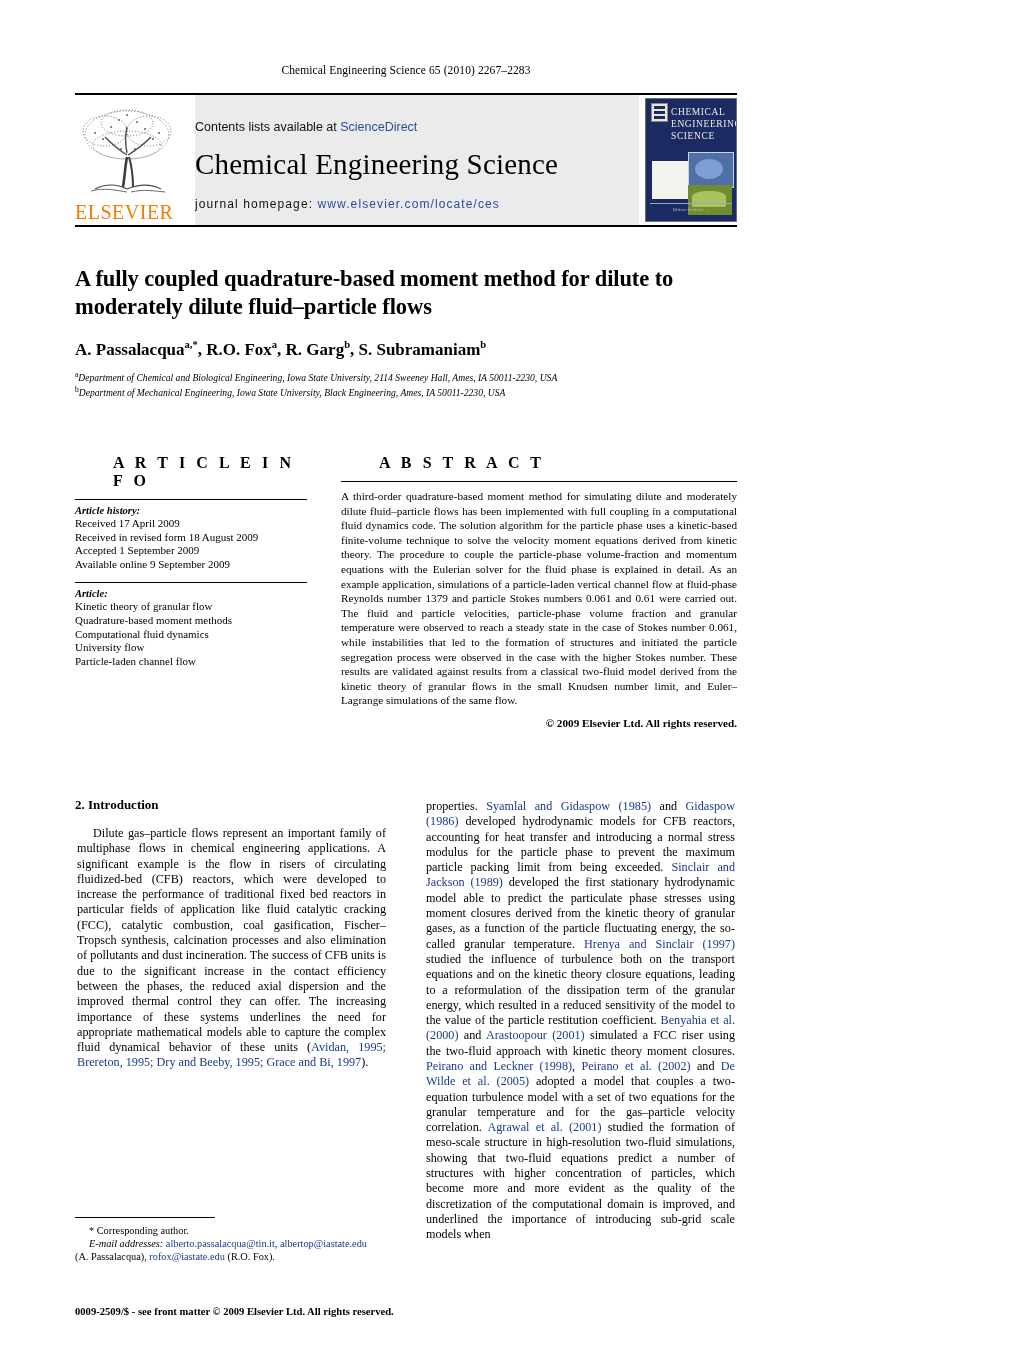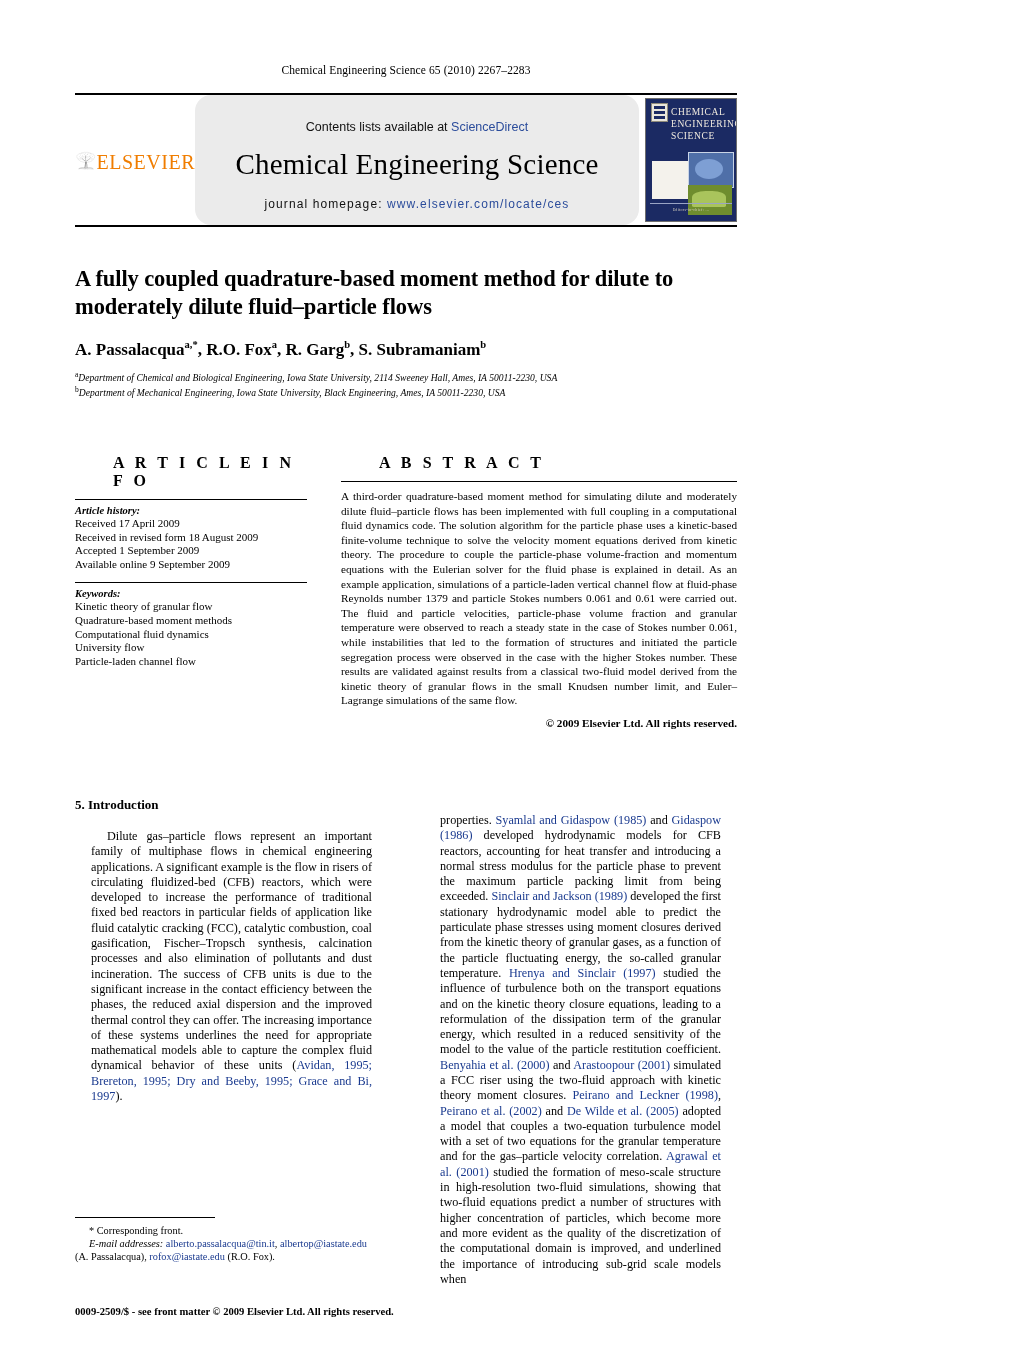--- a/index.html
+++ b/index.html
@@ -39,44 +39,42 @@
     border-bottom: 2.5px solid #000;
     height: 130px;
     display: flex;
     align-items: stretch;
     background: #ffffff;
   }
   .elsevier-logo {
     width: 120px;
     flex: 0 0 120px;
     display: flex;
-    flex-direction: row;
-    align-items: center;
+    flex-direction: column;
+    align-items: flex-start;
     justify-content: flex-start;
-    padding-top: 2px;
+    padding-top: 10px;
     background: #ffffff;
   }
   .tree-svg { display:block; }
   .elsevier-word {
     font-family: "Liberation Serif", serif;
     font-size: 20px;
     letter-spacing: 0.5px;
     color: #f07d00;
     line-height: 1;
     margin-top: 1px;
   }
   .banner {
     flex: 1 1 auto;
     background: #ebebeb;
     display: flex;
     flex-direction: column;
-    align-items: center;
     justify-content: center;
     padding: 18px 0 8px 0;
-    border-radius: 16px;
   }
   .banner .contents-line {
     font-family: "Liberation Sans", sans-serif;
     font-size: 12.5px;
     color: #111;
   }
   .banner .contents-line .sd-link { color: #2b4c9b; }
   .banner .journal-title {
     font-family: "Liberation Serif", serif;
     font-size: 29px;
@@ -218,21 +216,21 @@
   h2.section-title {
     font-size: 13px;
     font-weight: bold;
     margin: 0 0 13px 0;
     font-family: "Liberation Serif", serif;
   }
   p.bodytext {
     font-size: 12.2px;
     line-height: 15.3px;
     text-align: justify;
-    margin: 16px;
+    margin: 2px;
     text-indent: 16px;
     hyphens: auto;
   }
   p.bodytext.cont { text-indent: 0; }
   .cite { color: #1a3a8f; }
 
   
   .footnote-area {
     position: absolute;
     left: 75px;
@@ -337,52 +335,52 @@
       <div class="rule-thick"></div>
       <div class="info-group">
         <div class="info-label">Article history:</div>
         <div class="info-line">Received 17 April 2009</div>
         <div class="info-line">Received in revised form 18 August 2009</div>
         <div class="info-line">Accepted 1 September 2009</div>
         <div class="info-line">Available online 9 September 2009</div>
       </div>
       <div class="rule-thick"></div>
       <div class="info-group">
-        <div class="info-label">Keywords:</div>
+        <div class="info-label">Article:</div>
         <div class="info-line">Kinetic theory of granular flow</div>
         <div class="info-line">Quadrature-based moment methods</div>
         <div class="info-line">Computational fluid dynamics</div>
         <div class="info-line">University flow</div>
         <div class="info-line">Particle-laden channel flow</div>
       </div>
     </div>
 
     <div class="col-abstract">
       <div class="sec-head">A B S T R A C T</div>
       <div class="rule-thick"></div>
       <div class="abstract-body">A third-order quadrature-based moment method for simulating dilute and moderately dilute fluid–particle flows has been implemented with full coupling in a computational fluid dynamics code. The solution algorithm for the particle phase uses a kinetic-based finite-volume technique to solve the velocity moment equations derived from kinetic theory. The procedure to couple the particle-phase volume-fraction and momentum equations with the Eulerian solver for the fluid phase is explained in detail. As an example application, simulations of a particle-laden vertical channel flow at fluid-phase Reynolds number 1379 and particle Stokes numbers 0.061 and 0.61 were carried out. The fluid and particle velocities, particle-phase volume fraction and granular temperature were observed to reach a steady state in the case of Stokes number 0.061, while instabilities that led to the formation of structures and initiated the particle segregation process were observed in the case with the higher Stokes number. These results are validated against results from a classical two-fluid model derived from the kinetic theory of granular flows in the small Knudsen number limit, and Euler–Lagrange simulations of the same flow.</div>
       <div class="copyright">© 2009 Elsevier Ltd. All rights reserved.</div>
     </div>
   </div>
 
   <div class="body-cols">
 
     <div class="body-col">
-      <h2 class="section-title">5. Introduction</h2>
+      <h2 class="section-title">2. Introduction</h2>
       <p class="bodytext"><span>Dilute gas–particle flows represent an important family of multiphase flows in chemical engineering applications. A significant example is the flow in risers of circulating fluidized-bed (CFB) reactors, which were developed to increase the performance of traditional fixed bed reactors in particular fields of application like fluid catalytic cracking (FCC), catalytic combustion, coal gasification, Fischer–Tropsch synthesis, calcination processes and also elimination of pollutants and dust incineration. The success of CFB units is due to the significant increase in the contact efficiency between the phases, the reduced axial dispersion and the improved thermal control they can offer. The increasing importance of these systems underlines the need for appropriate mathematical models able to capture the complex fluid dynamical behavior of these units (</span><span class="cite">Avidan, 1995; Brereton, 1995; Dry and Beeby, 1995; Grace and Bi, 1997</span><span>).</span></p>
     </div>
 
     <div class="body-col">
       <p class="bodytext cont"><span>properties. </span><span class="cite">Syamlal and Gidaspow (1985)</span><span> and </span><span class="cite">Gidaspow (1986)</span><span> developed hydrodynamic models for CFB reactors, accounting for heat transfer and introducing a normal stress modulus for the particle phase to prevent the maximum particle packing limit from being exceeded. </span><span class="cite">Sinclair and Jackson (1989)</span><span> developed the first stationary hydrodynamic model able to predict the particulate phase stresses using moment closures derived from the kinetic theory of granular gases, as a function of the particle fluctuating energy, the so-called granular temperature. </span><span class="cite">Hrenya and Sinclair (1997)</span><span> studied the influence of turbulence both on the transport equations and on the kinetic theory closure equations, leading to a reformulation of the dissipation term of the granular energy, which resulted in a reduced sensitivity of the model to the value of the particle restitution coefficient. </span><span class="cite">Benyahia et al. (2000)</span><span> and </span><span class="cite">Arastoopour (2001)</span><span> simulated a FCC riser using the two-fluid approach with kinetic theory moment closures. </span><span class="cite">Peirano and Leckner (1998)</span><span>, </span><span class="cite">Peirano et al. (2002)</span><span> and </span><span class="cite">De Wilde et al. (2005)</span><span> adopted a model that couples a two-equation turbulence model with a set of two equations for the granular temperature and for the gas–particle velocity correlation. </span><span class="cite">Agrawal et al. (2001)</span><span> studied the formation of meso-scale structure in high-resolution two-fluid simulations, showing that two-fluid equations predict a number of structures with higher concentration of particles, which become more and more evident as the quality of the discretization of the computational domain is improved, and underlined the importance of introducing sub-grid scale models when</span></p>
     </div>
   </div>
 
   <div class="footnote-area">
     <div class="fn-rule"></div>
-    <div class="fn-line" style="text-indent:14px">* Corresponding front.</div>
+    <div class="fn-line" style="text-indent:14px">* Corresponding author.</div>
     <div class="fn-line" style="text-indent:14px"><span class="ital">E-mail addresses:</span> <span class="fn-link">alberto.passalacqua@tin.it</span><span>, </span><span class="fn-link">albertop@iastate.edu</span></div>
     <div class="fn-line"><span>(A. Passalacqua), </span><span class="fn-link">rofox@iastate.edu</span><span> (R.O. Fox).</span></div>
   </div>
 
   <div class="imprint">
     <div>0009-2509/$ - see front matter © 2009 Elsevier Ltd. All rights reserved.</div>
   </div>
 
 </div>
 

